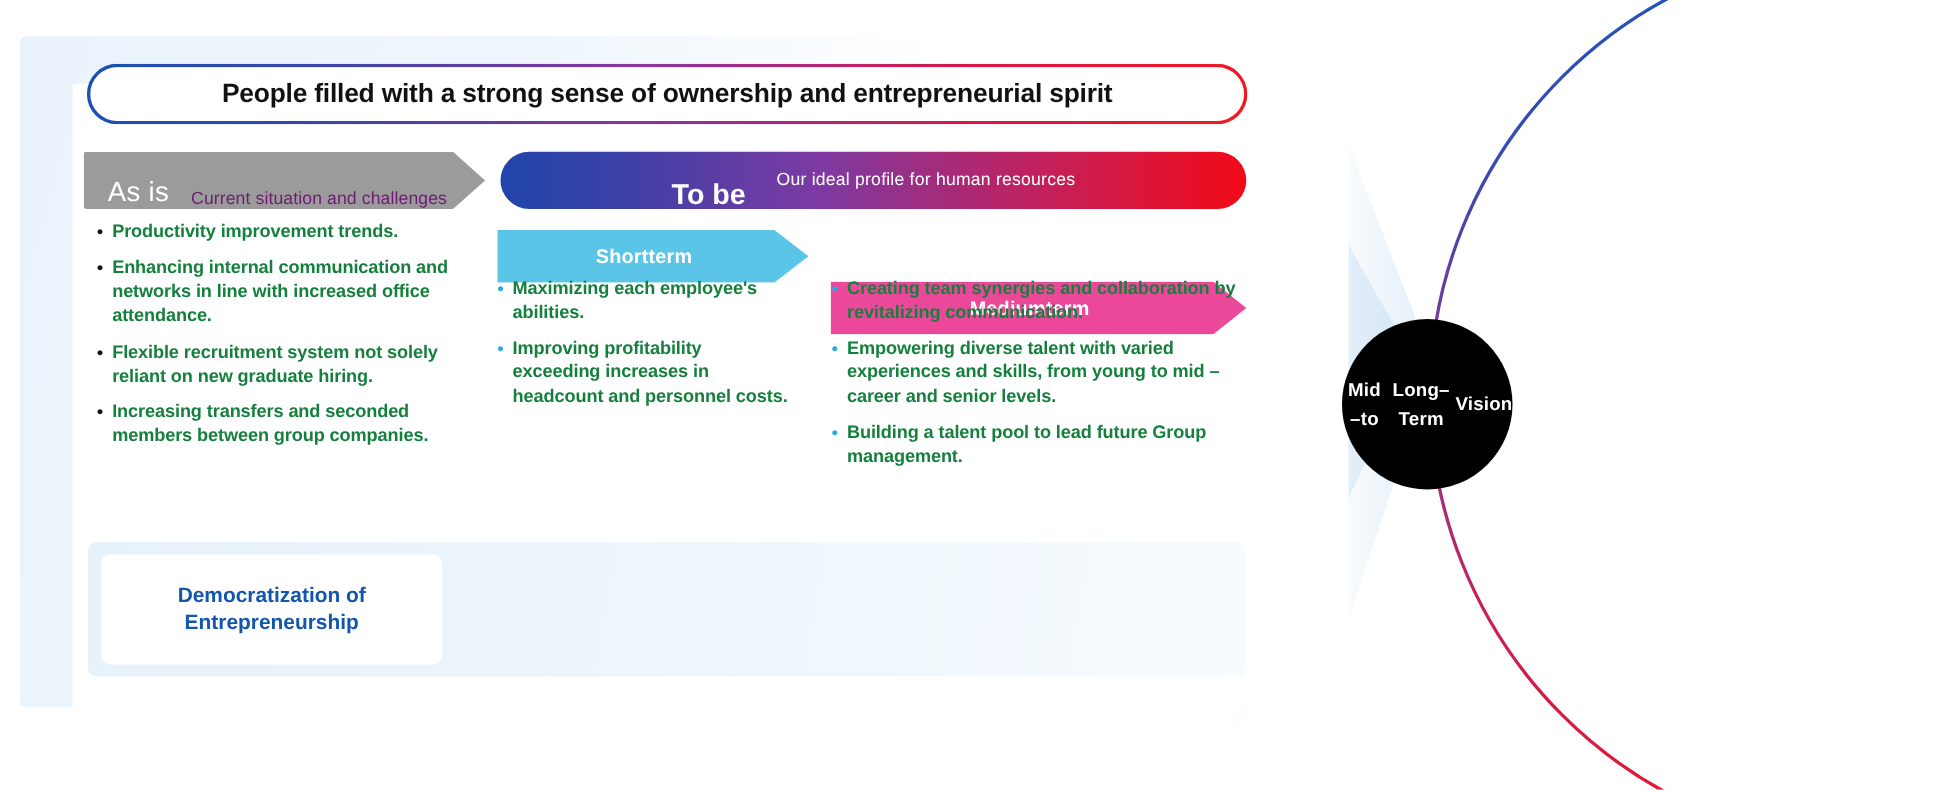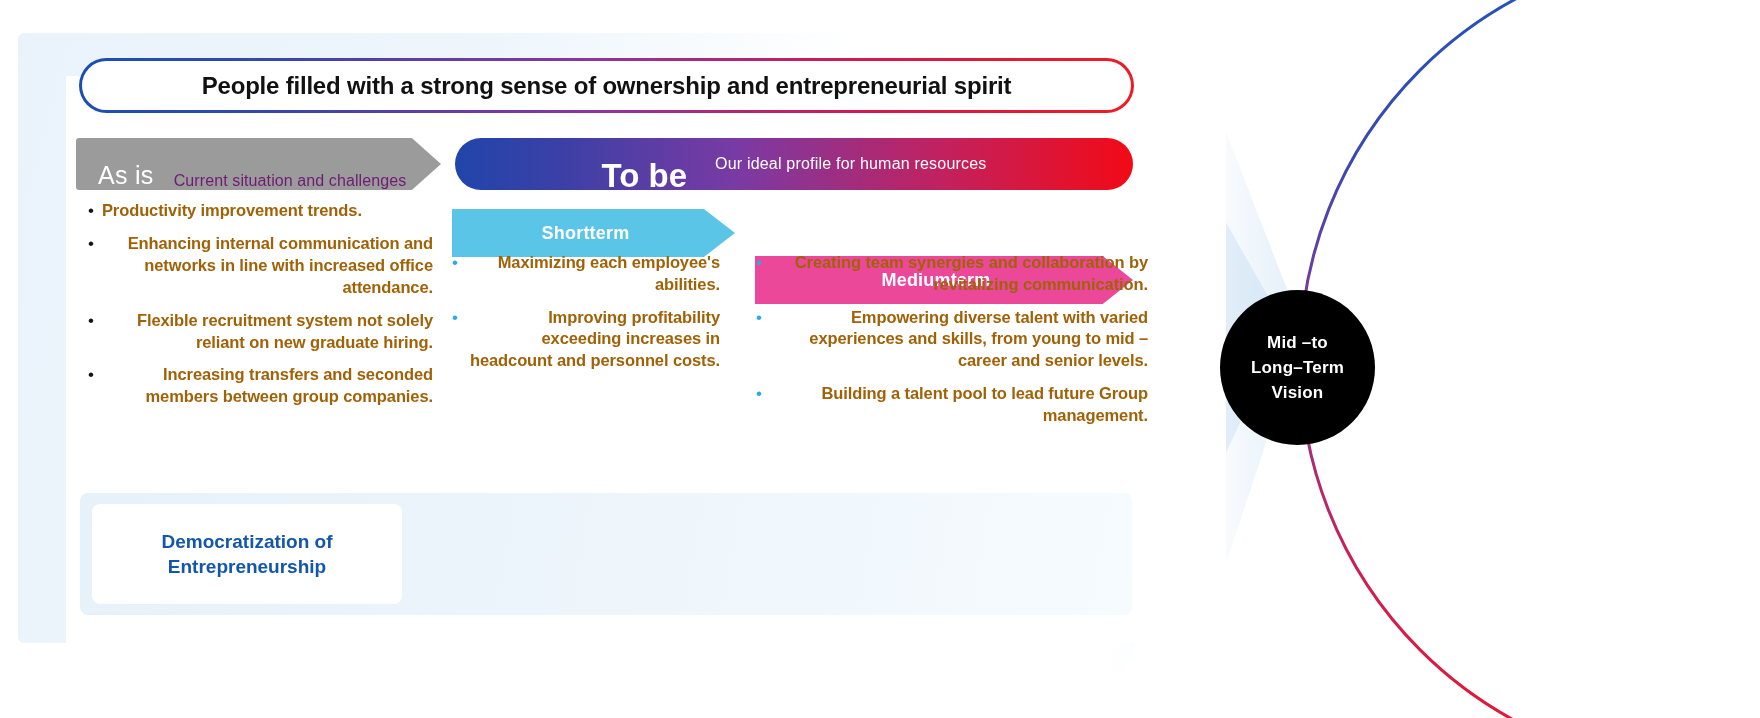--- a/index.html
+++ b/index.html
@@ -114,21 +114,21 @@
     top: 138px;
     width: 678px;
     height: 52px;
     border-radius: 26px;
     background: linear-gradient(90deg, #2145ab 0%, #3c40a6 16%, #7b3aa3 42%, #c2215e 72%, #f20a16 100%);
     display: flex;
     align-items: center;
     justify-content: center;
   }
   #tobe-banner .big {
-    font-size: 33px;
+    font-size: 26px;
     color: #ffffff;
     font-weight: 600;
     margin-top: 24px;
   }
   #tobe-banner .small {
     font-size: 16px;
     color: #ffffff;
     margin-left: 28px;
     letter-spacing: 0.2px;
   }
@@ -178,23 +178,22 @@
   }
   .bullet .dot {
     flex: 0 0 auto;
     margin-right: 8px;
     font-size: 17px;
     line-height: 1.32;
   }
   .bullet .body {
     font-size: 16.5px;
     font-weight: bold;
-    color: #a16207;
+    color: #15803d;
     letter-spacing: -0.1px;
-    text-align: right;
   }
   .dot-dark { color: #141414; }
   .dot-blue { color: #29abe2; }
 
   
   #bottom-strip {
     position: absolute;
     left: 80px;
     top: 493px;
     width: 1052px;
@@ -228,21 +227,20 @@
   
   #vision-circle {
     position: absolute;
     left: 1220px;
     top: 290px;
     width: 155px;
     height: 155px;
     border-radius: 50%;
     background: #000000;
     display: flex;
-    flex-direction: column;
     align-items: center;
     justify-content: center;
     text-align: center;
   }
   #vision-circle .line {
     font-size: 17px;
     font-weight: bold;
     color: #ffffff;
     line-height: 1.48;
     letter-spacing: 0.2px;

